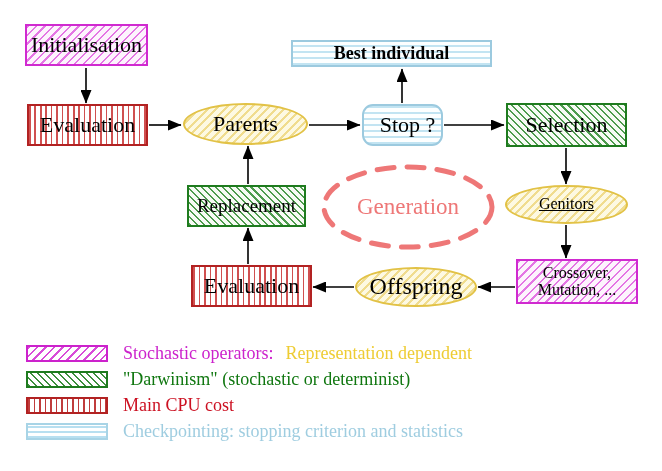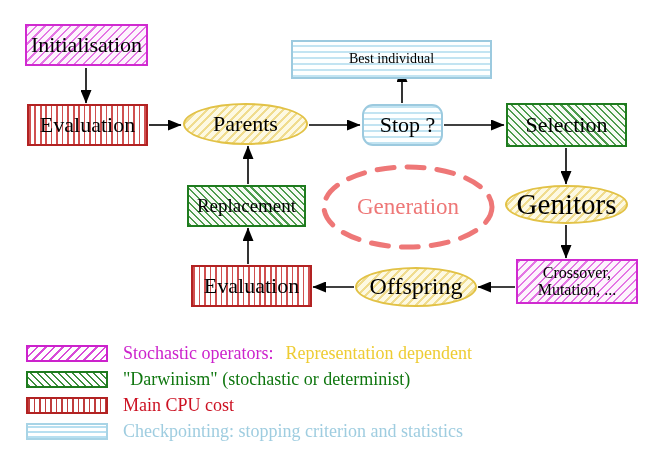--- a/index.html
+++ b/index.html
@@ -32,27 +32,27 @@
   }
   .hx-yellow{
     border:2px solid #e2c246;
     background:repeating-linear-gradient(135deg,#f0dc8e 0 2px,rgba(0,0,0,0) 2px 6px) #fdf9e2;
   }
   .ellipse{border-radius:50%;}
   .rounded{border-radius:11px;padding-left:10px;}
 
   
   #n-init       {left:25px;  top:24px;  width:123px; height:42px; font-size:22px;}
-  #n-best       {left:291px; top:40px;  width:201px; height:39px; font-size:14px;}
+  #n-best       {left:291px; top:40px;  width:201px; height:27px; font-size:18px;font-weight:bold;}
   #n-evaltop    {left:27px;  top:104px; width:121px; height:42px; font-size:22px;}
   #n-parents    {left:183px; top:103px; width:125px; height:42px; font-size:22px;}
   #n-stop       {left:362px; top:104px; width:81px;  height:42px; font-size:22px;}
   #n-selection  {left:506px; top:103px; width:121px; height:44px; font-size:22px;}
   #n-replacement{left:187px; top:185px; width:119px; height:42px; font-size:19px;}
-  #n-genitors   {left:505px; top:185px; width:123px; height:39px; font-size:29px;}
+  #n-genitors   {left:505px; top:185px; width:123px; height:39px; font-size:16px;text-decoration:underline;}
   #n-crossover  {left:516px; top:259px; width:122px; height:45px; font-size:16px; white-space:pre-line;}
   #n-offspring  {left:355px; top:267px; width:122px; height:40px; font-size:24px;}
   #n-evalbottom {left:191px; top:265px; width:121px; height:42px; font-size:22px;}
   #n-generation-label{
     left:323px; top:167px; width:170px; height:81px;
     font-size:23px; color:#ee7777;text-align:right;
   }
 
   
   .legend-row{position:absolute;left:26px;display:flex;align-items:center;height:18px;}

